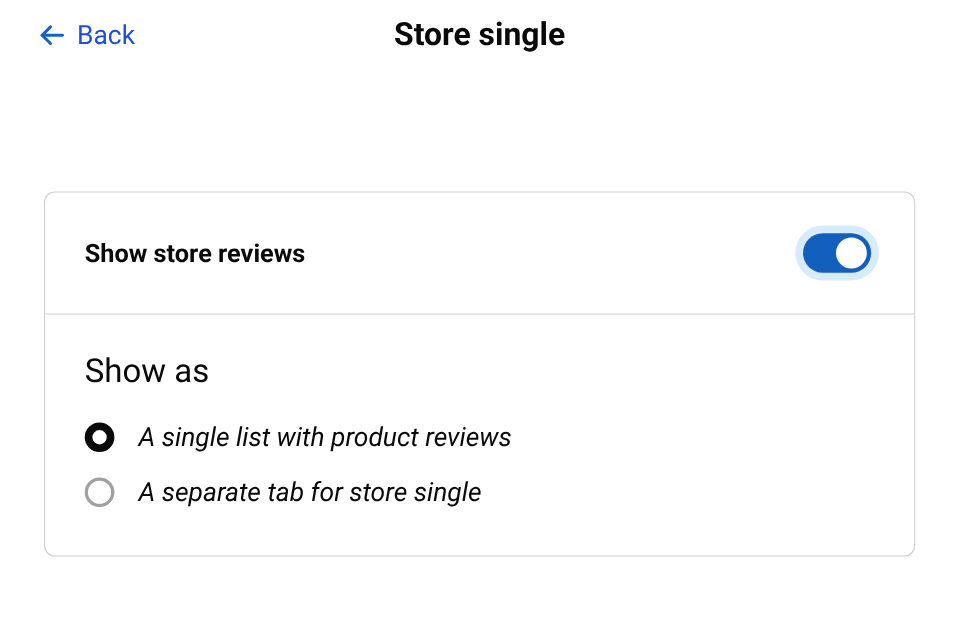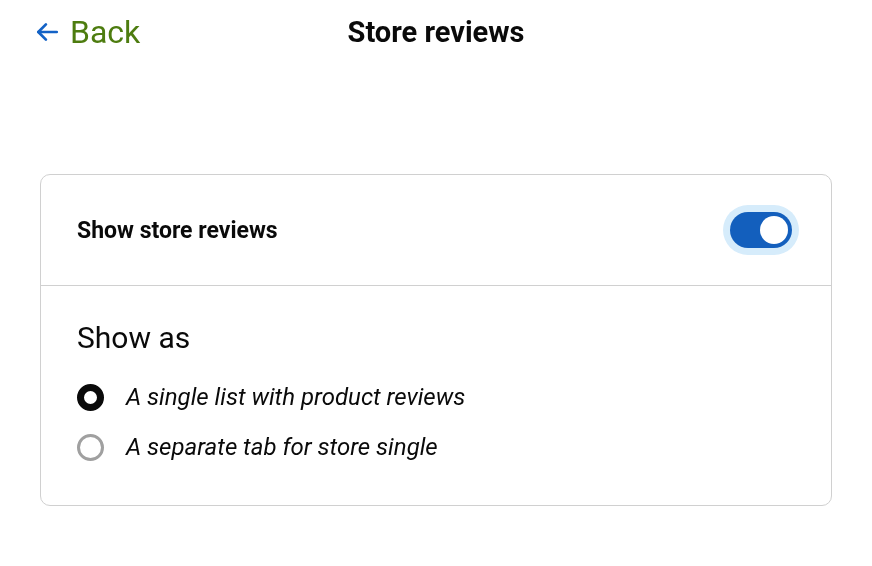--- a/index.html
+++ b/index.html
@@ -18,23 +18,23 @@
       display: flex;
       align-items: center;
       padding: 16px 34px;
       position: relative;
       height: 64px;
     }
     .back-button {
       display: flex;
       align-items: center;
       gap: 10px;
-      color: #4d7c0f;
+      color: #1d4ed8;
       cursor: pointer;
-      font-size: 32px;
+      font-size: 24px;
       font-weight: 400;
     }
     .back-arrow {
       width: 26px;
       height: 26px;
       display: flex;
       align-items: center;
       justify-content: center;
     }
     .back-arrow svg {
@@ -141,21 +141,21 @@
 <div class="header">
   <div class="back-button">
     <span class="back-arrow">
       <svg viewBox="0 0 24 24" fill="none" stroke="#1362c6" stroke-width="2.5" stroke-linecap="round" stroke-linejoin="round">
         <line x1="21" y1="12" x2="4" y2="12"></line>
         <polyline points="11 5 4 12 11 19"></polyline>
       </svg>
     </span>
     <span>Back</span>
   </div>
-  <div class="page-title">Store reviews</div>
+  <div class="page-title">Store single</div>
 </div>
 
 <div class="card">
   <div class="card-header">
     <div class="card-title">Show store reviews</div>
     <div class="toggle">
       <div class="toggle-inner"></div>
       <div class="toggle-knob"></div>
     </div>
   </div>

